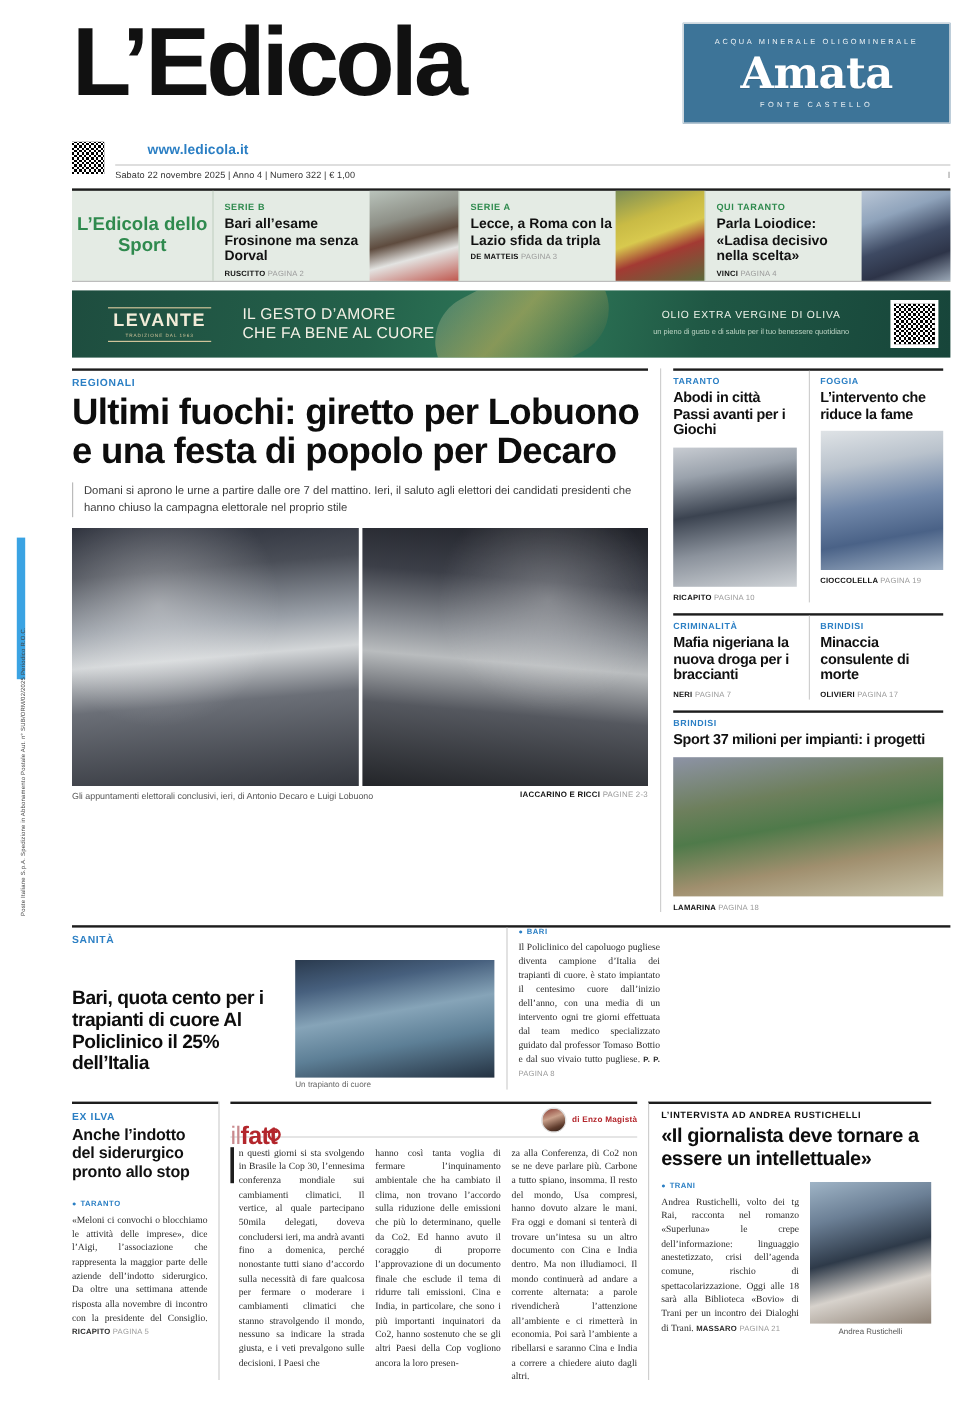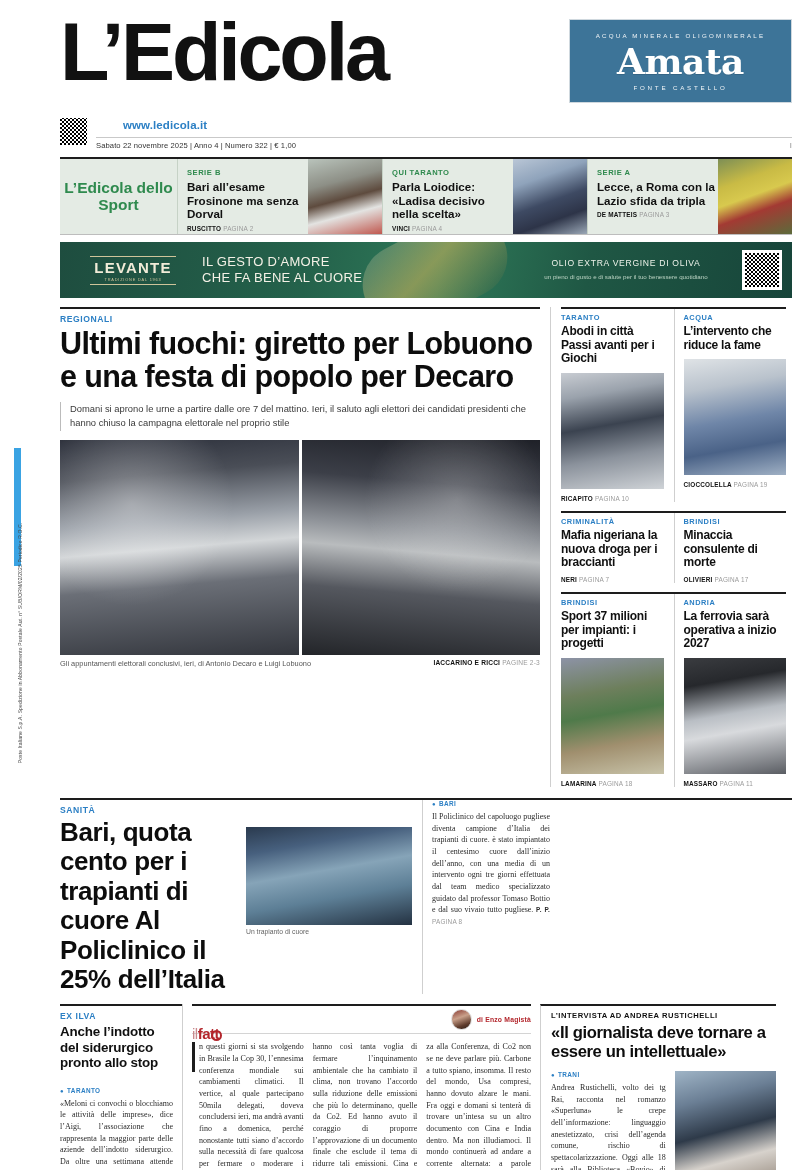--- a/index.html
+++ b/index.html
@@ -177,21 +177,21 @@
   .ph-surgery { background: linear-gradient(170deg,#dfe3e6 0%,#b9c2cc 25%,#6f86a8 52%,#4a6287 74%,#9fb0c4 100%); }
   .ph-stadio { background: linear-gradient(170deg,#8d93a6 0%,#6d7f5c 30%,#4f7a4a 48%,#a08f6e 72%,#c7c2a8 100%); }
   .ph-ferrovia { background: linear-gradient(170deg,#3a3c40 0%,#26282c 22%,#b9bec4 48%,#d8dadd 62%,#5a5d63 100%); }
   .r-by { margin-top: 6px; font-size: 6.4px; font-weight: bold; color: #111; letter-spacing: .2px; }
   .r-by i { font-style: normal; font-weight: normal; color: #9a9a9a; }
   .r-sep { border-top: 2.5px solid #1d1d1d; margin-top: 9px; }
 
   
   .sanita { display: flex; margin: 11px 6px 0 8px; border-top: 2.5px solid #1d1d1d; }
   .san-left { width: 362px; padding-right: 10px; }
-  .san-head { font-size: 26px; font-weight: bold; color: #0d0d0d; line-height: 1.13; letter-spacing: -.4px; }
+  .san-head { font-size: 16px; font-weight: bold; color: #0d0d0d; line-height: 1.13; letter-spacing: -.4px; margin-top: 33px; }
   .san-photo { width: 166px; height: 98px; margin-top: 9px; }
   .ph-trapianto { background: linear-gradient(170deg,#2a3a4e 0%,#47607e 22%,#86a4b8 45%,#5d7f96 68%,#243242 100%); }
   .san-cap { font-size: 6.8px; color: #666; margin-top: 3px; }
   .san-right { width: 128px; border-left: 1px solid #cfcfcf; padding-left: 9px; }
   .geo { font-size: 6.4px; font-weight: bold; color: #2b7fc4; letter-spacing: .4px; margin-bottom: 4px; }
   .geo::before { content: "\25CF"; color: #2b7fc4; margin-right: 3px; font-size: 6px; }
   .body-txt {
     font-family: "Liberation Serif", serif; font-size: 8.0px; line-height: 1.46;
     color: #2a2a2a; text-align: justify; hyphens: auto;
   }
@@ -200,21 +200,21 @@
 
   
   .bottom { display: flex; margin: 10px 6px 0 8px; height: 232px; }
   .b-exilva { width: 122px; padding-right: 9px; border-top: 2.5px solid #1d1d1d; }
   .b-head { font-size: 13.4px; font-weight: bold; color: #101010; line-height: 1.15; letter-spacing: -.2px; }
   .b-fatto { width: 358px; border-left: 1px solid #cfcfcf; padding: 0 9px; }
   .fatto-bar {
     border-top: 2.5px solid #1d1d1d; border-bottom: 1px solid #d4d4d4;
     height: 30px; display: flex; align-items: center; justify-content: space-between;
   }
-  .fatto-logo { font-size: 15px; font-weight: bold; color: #b3262c; letter-spacing: -.5px; margin-top: 28px; }
+  .fatto-logo { font-size: 21px; font-weight: bold; color: #b3262c; letter-spacing: -.5px; margin-top: 28px; }
   .fatto-logo i { font-style: normal; color: #c98a8e; font-weight: normal; }
   .fatto-logo u { text-decoration: none; position: relative; }
   .fatto-logo u::after {
     content: ""; position: absolute; right: -3px; top: 5px; width: 7px; height: 7px;
     border: 2.5px solid #b3262c; border-radius: 50%;
   }
   .fatto-author { display: flex; align-items: center; gap: 5px; }
   .fatto-avatar {
     width: 21px; height: 21px; border-radius: 50%;
     background: linear-gradient(160deg,#8a3a32 0%,#c9a08a 40%,#5e3b2c 75%,#2b1d16 100%);
@@ -276,40 +276,40 @@
           <div class="sport-by">
             <span>RUSCITTO</span>
             <i>PAGINA 2</i>
           </div>
         </div>
         <div class="sport-photo ph ph-dorval"></div>
       </div>
 
       <div class="sport-item">
         <div class="sport-txt">
+          <div class="sport-kicker">SERIE A</div>
+          <div class="sport-head">Lecce, a Roma con la Lazio sfida da tripla</div>
+          <div class="sport-by">
+            <span>DE MATTEIS</span>
+            <i>PAGINA 3</i>
+          </div>
+        </div>
+        <div class="sport-photo ph ph-lecce"></div>
+      </div>
+
+      <div class="sport-item">
+        <div class="sport-txt">
           <div class="sport-kicker">QUI TARANTO</div>
           <div class="sport-head">Parla Loiodice: «Ladisa decisivo nella scelta»</div>
           <div class="sport-by">
             <span>VINCI</span>
             <i>PAGINA 4</i>
           </div>
         </div>
         <div class="sport-photo ph ph-taranto"></div>
-      </div>
-
-      <div class="sport-item">
-        <div class="sport-txt">
-          <div class="sport-kicker">SERIE A</div>
-          <div class="sport-head">Lecce, a Roma con la Lazio sfida da tripla</div>
-          <div class="sport-by">
-            <span>DE MATTEIS</span>
-            <i>PAGINA 3</i>
-          </div>
-        </div>
-        <div class="sport-photo ph ph-lecce"></div>
       </div>
     </div>
 
     <div class="levante">
       <div class="lev-bottle"></div>
       <div class="lev-logo">
         <b>LEVANTE</b>
         <span>TRADIZIONE DAL 1963</span>
       </div>
       <div class="lev-claim">
@@ -352,21 +352,21 @@
           <div class="r-cell">
             <div class="r-kicker">TARANTO</div>
             <div class="r-head">Abodi in città Passi avanti per i Giochi</div>
             <div class="r-photo ph ph-abodi"></div>
             <div class="r-by">
               <span>RICAPITO</span>
               <i>PAGINA 10</i>
             </div>
           </div>
           <div class="r-cell bl">
-            <div class="r-kicker">ACQUA</div>
+            <div class="r-kicker">FOGGIA</div>
             <div class="r-head">L’intervento che riduce la fame</div>
             <div class="r-photo ph ph-surgery"></div>
             <div class="r-by">
               <span>CIOCCOLELLA</span>
               <i>PAGINA 19</i>
             </div>
           </div>
         </div>
 
         <div class="r-sep"></div>
@@ -391,29 +391,20 @@
 
         <div class="r-sep"></div>
         <div class="r-row">
           <div class="r-cell">
             <div class="r-kicker">BRINDISI</div>
             <div class="r-head">Sport 37 milioni per impianti: i progetti</div>
             <div class="r-photo ph ph-stadio"></div>
             <div class="r-by">
               <span>LAMARINA</span>
               <i>PAGINA 18</i>
-            </div>
-          </div>
-          <div class="r-cell bl">
-            <div class="r-kicker">ANDRIA</div>
-            <div class="r-head">La ferrovia sarà operativa a inizio 2027</div>
-            <div class="r-photo ph ph-ferrovia"></div>
-            <div class="r-by">
-              <span>MASSARO</span>
-              <i>PAGINA 11</i>
             </div>
           </div>
         </div>
 
       </div>
     </div>
 
     <div class="sanita">
       <div class="san-left">
         <div class="kicker">SANITÀ</div>

